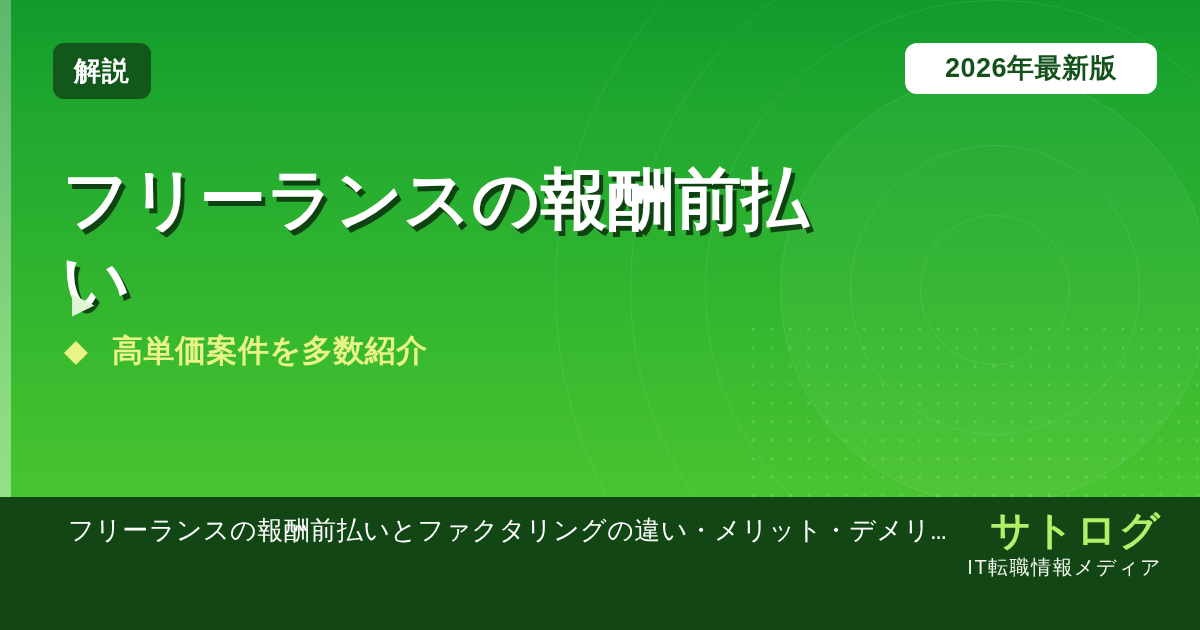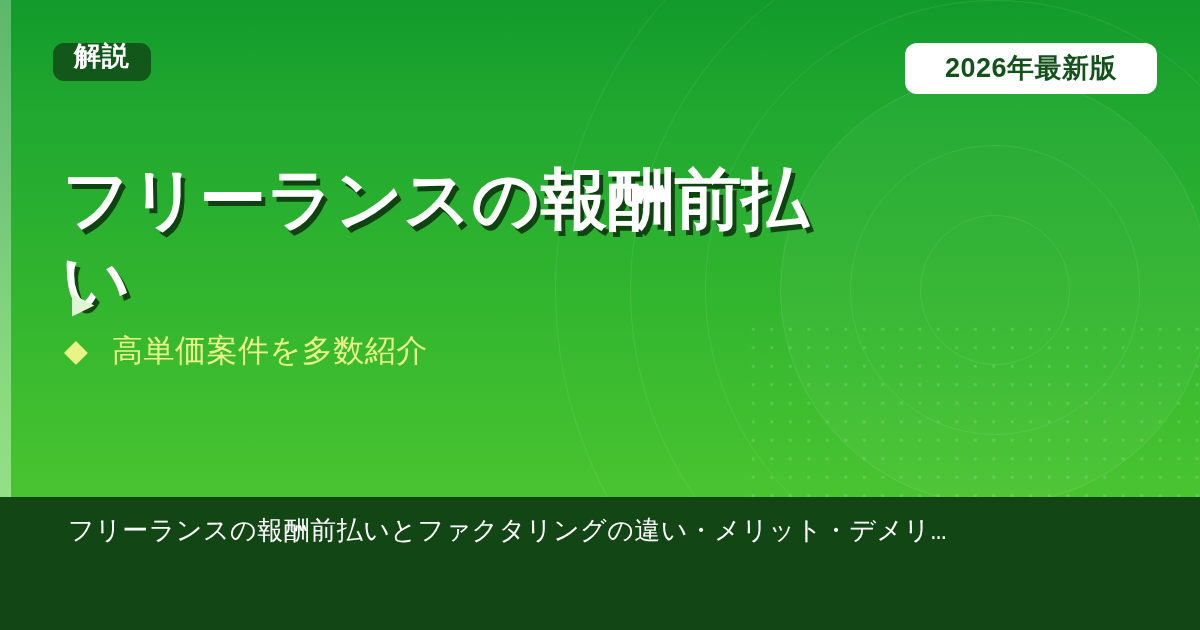--- a/index.html
+++ b/index.html
@@ -69,24 +69,24 @@
     background-image: radial-gradient(rgba(255,255,255,0.14) 1.7px, transparent 1.8px);
     background-size: 18.5px 18.5px;
     background-position: 4px 4px;
   }
 
   
   .badge-kaisetsu {
     position: absolute;
     left: 53px;
     top: 43px;
-    height: 38px;
+    height: 56px;
     padding: 0 21px;
     display: flex;
-    align-items: flex-start;
+    align-items: center;
     justify-content: center;
     background: #11581a;
     border-radius: 11px;
     z-index: 8;
   }
   .badge-kaisetsu span {
     color: #ffffff;
     font-size: 27px;
     font-weight: bold;
     letter-spacing: 1px;
@@ -154,21 +154,21 @@
   .bullet-row.primary .bullet-text {
     color: #e6f7e0;
     font-size: 31px;
     font-weight: normal;
     letter-spacing: 1.5px;
   }
   .bullet-row.accent .bullet-mark { font-size: 31px; color: #e9f386; }
   .bullet-row.accent .bullet-text {
     color: #e9f386;
     font-size: 31px;
-    font-weight: normal;
+    font-weight: bold;
     letter-spacing: 0.5px;
   }
   .bullet-row.primary .bullet-mark { padding-left: 8px; }
   .bullet-row.primary .bullet-text { padding-left: 16px; }
   .bullet-row.accent  .bullet-text { padding-left: 0px; }
 
   
   .footer {
     position: absolute;
     left: 0;
@@ -254,16 +254,18 @@
     <div class="bullet-row accent">
       <span class="bullet-mark">◆</span>
       <span class="bullet-text">高単価案件を多数紹介</span>
     </div>
 
   </div>
 
   <div class="footer">
     <div class="footer-subtitle">フリーランスの報酬前払いとファクタリングの違い・メリット・デメリ…</div>
     <div class="brand">
+      <span class="brand-name">サトログ</span>
+      <span class="brand-tag">IT転職情報メディア</span>
     </div>
   </div>
 
 </div>
 
 </body></html>

